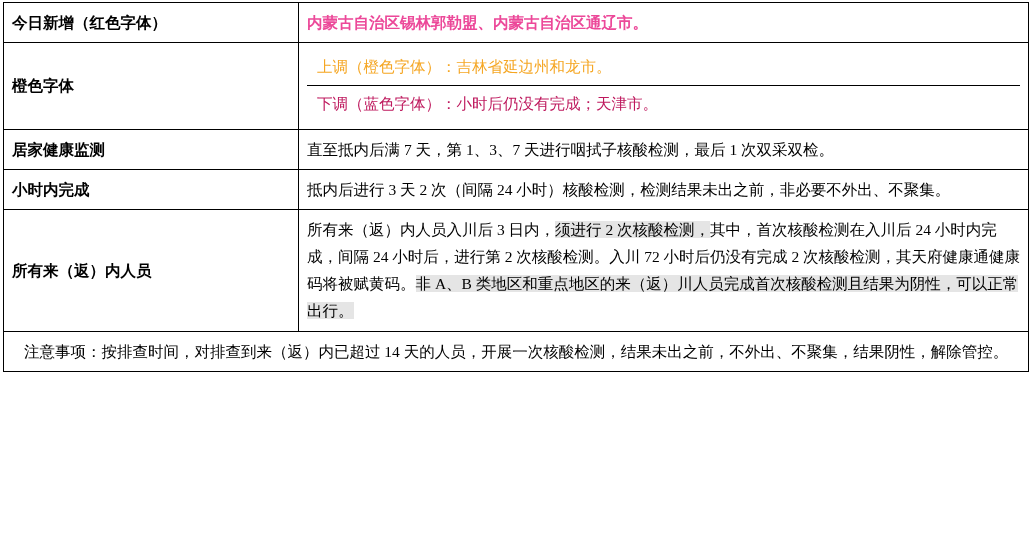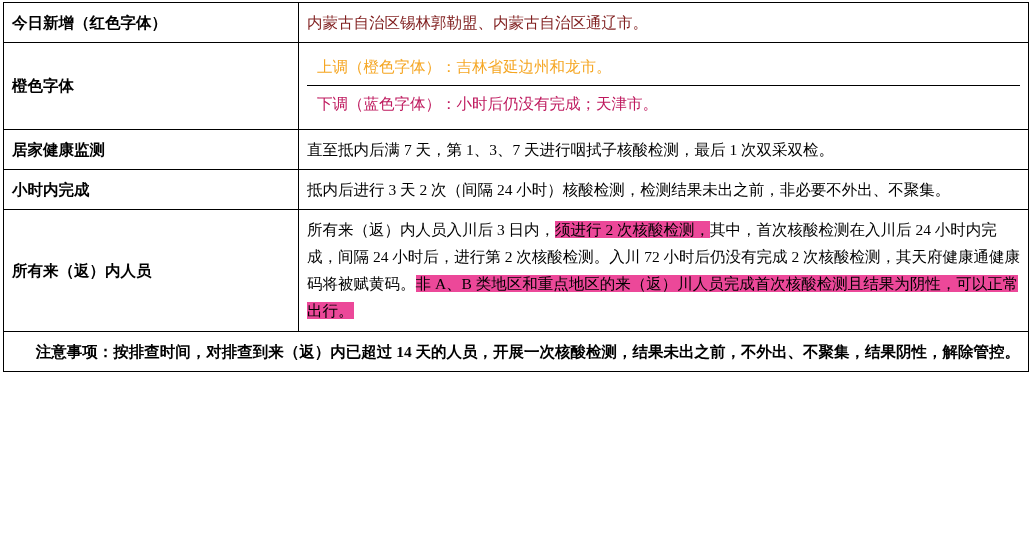--- a/index.html
+++ b/index.html
@@ -37,48 +37,47 @@
     font-weight: bold;
     text-align: left;
     padding-left: 10px;
   }
   td.content-cell {
     text-align: left;
     padding-left: 10px;
     padding-right: 10px;
   }
   td.note-cell {
-    text-align: right;
+    text-align: center;
     padding: 8px 10px 10px 10px;
     line-height: 1.85;
-    font-weight: bold;
   }
   .red-text {
-    color: #7f1d1d;
-    font-weight: normal;
+    color: #ec4899;
+    font-weight: bold;
   }
   .orange-text {
     color: #f5a623;
   }
   .blue-text {
     color: #be185d;
   }
   .adjust-row-inner {
     padding: 0;
   }
   .adjust-line {
     padding: 5px 10px;
     line-height: 1.7;
     font-size: 15.5px;
   }
   .adjust-line.first {
     border-bottom: 1px solid #000000;
   }
   .hl {
-    background: #ec4899;
+    background: #e5e5e5;
   }
   .cell-para {
     margin: 0;
   }
 </style>
 </head>
 <body>
 
 <div class="page">
   <table class="policy-table">

